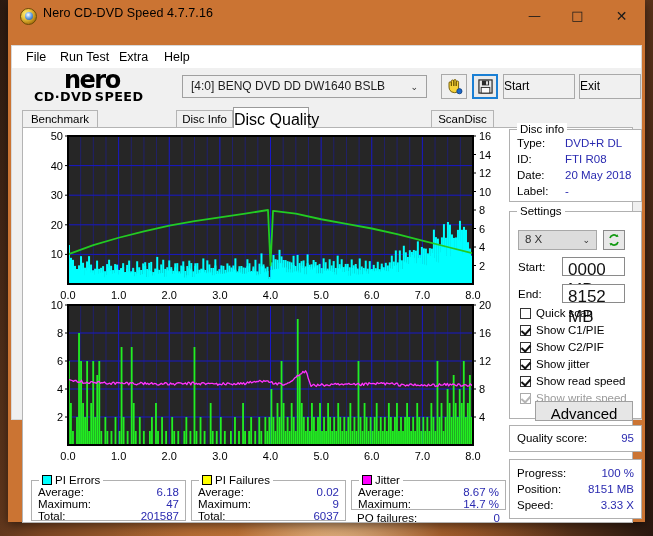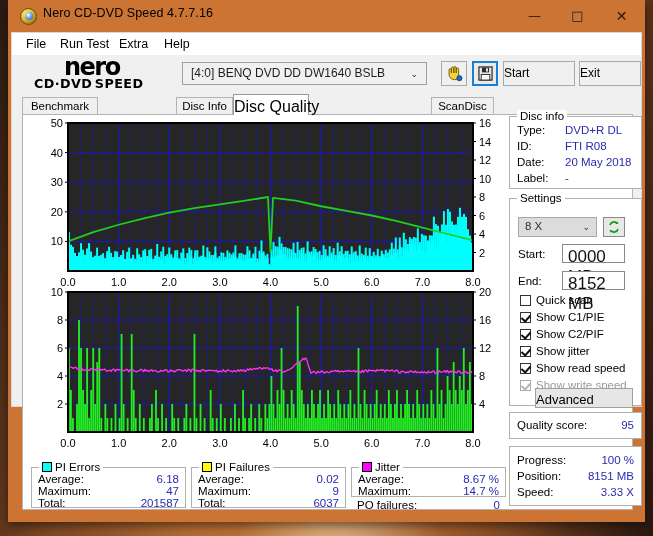--- a/index.html
+++ b/index.html
@@ -42,21 +42,21 @@
   }
   .wbtn span{
     position:absolute;left:0;right:0;top:10px;text-align:center;
     font-size:13px;color:#1a1a1a;line-height:12px;font-family:"DejaVu Sans",sans-serif;
   }
   #btn-min{right:89px;} #btn-max{right:46px;} #btn-close{right:2px;}
   #btn-close span{font-size:14px;}
 
   
   #client{
-    position:absolute;left:3px;top:32px;width:631px;height:375px;
+    position:absolute;left:3px;top:45px;width:631px;height:375px;
     background:#f0f0f0;border:1px solid #d8d8d8;box-sizing:border-box;
   }
   
   #menubar{position:absolute;left:0;top:0;width:100%;height:22px;background:#fff;}
   .menu-item{position:absolute;top:3px;font-size:12.5px;color:#000;padding:1px 4px;}
 
   
   #logostrip{position:absolute;left:0;top:22px;width:100%;height:38px;background:#f0f0f0;}
   #nero-logo{position:absolute;left:22px;top:0px;width:140px;height:38px;}
   #nero-logo .n1{
@@ -133,21 +133,21 @@
     content:"";position:absolute;left:2px;top:0px;width:4px;height:7px;
     border:solid #111;border-width:0 2px 2px 0;transform:rotate(42deg);
   }
   .cbx.dim{border-color:#aaa;}
   .cbx.dim:after{border-color:#b5b5b5;}
   .ck-lbl{position:absolute;font-size:11.5px;color:#000;}
   .ck-lbl.dim{color:#9b9b9b;}
   .sbtn{
     position:absolute;box-sizing:border-box;background:#e6e6e6;border:1px solid #a0a0a0;
   }
-  .sbtn .lbl{position:absolute;left:0;right:0;top:3px;font-size:13px;color:#000;}
+  .sbtn .lbl{position:absolute;left:0;right:0;top:3px;text-align:center;font-size:15px;color:#000;}
   #speed-sel{
     position:absolute;left:8px;top:18px;width:79px;height:20px;background:#dcdcdc;border:1px solid #a8a8a8;box-sizing:border-box;
   }
   #speed-sel .st{position:absolute;left:6px;top:2px;font-size:11.5px;color:#333;}
   #speed-sel .sa{position:absolute;right:6px;top:4px;font-size:9px;color:#333;font-family:"DejaVu Sans",sans-serif;}
   #refresh-btn{position:absolute;left:93px;top:18px;width:22px;height:20px;background:#e8e8e8;border:1px solid #8a8a8a;box-sizing:border-box;}
   .tfield{
     position:absolute;height:19px;background:#fff;border:1px solid #8a8a8a;box-sizing:border-box;
   }
   .tfield .tv{position:absolute;left:5px;top:2px;font-size:17px;color:#111;}

